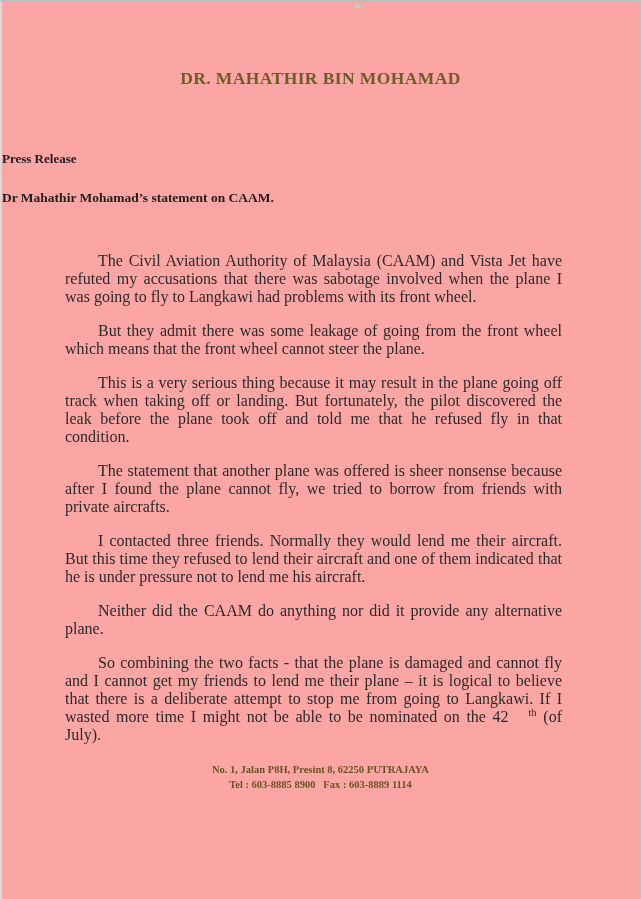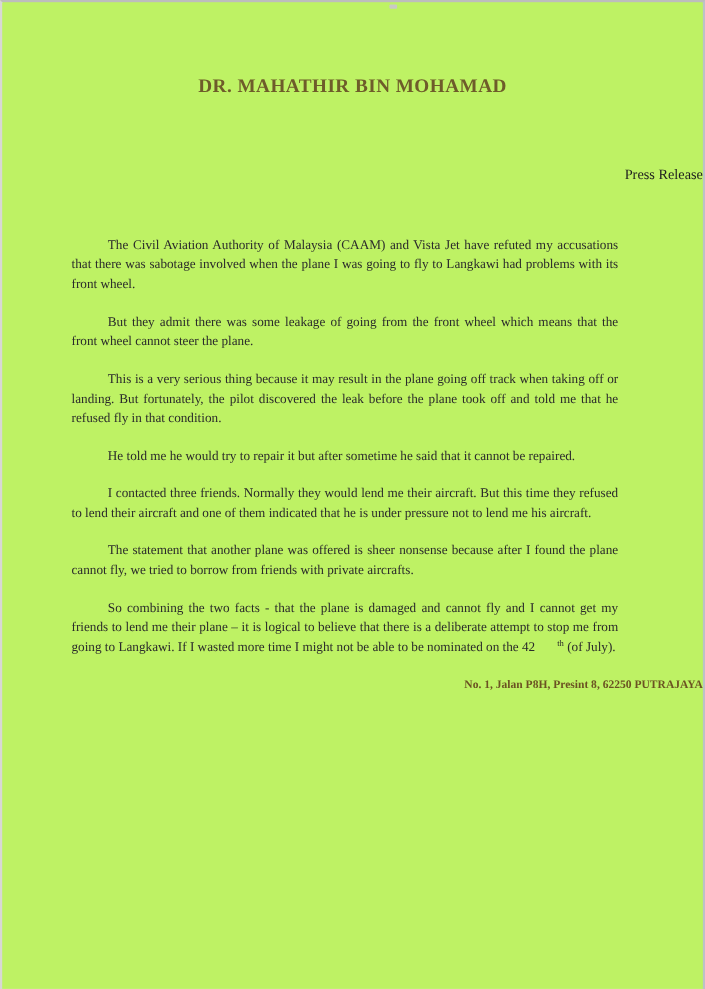--- a/index.html
+++ b/index.html
@@ -5,21 +5,21 @@
   html, body {
     margin: 0;
     padding: 0;
     background: #e9e9e9;
   }
   .scan-page {
     position: relative;
     width: 641px;
     height: 899px;
     box-sizing: border-box;
-    background: #bef264;
+    background: #fca5a5;
     border-top: 2px solid #bdbdbd;
     border-left: 2px solid #d8d8d4;
     border-right: 2px solid #bcc2c8;
     font-family: "Liberation Serif", "DejaVu Serif", serif;
     color: #2b2b2b;
     overflow: hidden;
   }
   .scan-speck {
     position: absolute;
     top: 2px;
@@ -31,78 +31,80 @@
   }
   .letterhead-title {
     margin: 66px 0 0 0;
     text-align: center;
     font-size: 17.5px;
     font-weight: bold;
     letter-spacing: 0.4px;
     color: #6e5c2a;
   }
   .subtitle {
-    text-align: right;
-    font-weight: normal;
+    text-align: left;
+    font-weight: bold;
     color: #1e1e1e;
   }
   .subtitle-press {
     margin-top: 62px;
     font-size: 13px;
   }
   .subtitle-statement {
     margin-top: 23px;
     font-size: 13.5px;
   }
   .letter-body {
     margin: 46px 0 0 0;
     padding: 0 77px 0 63px;
-    font-size: 12px;
+    font-size: 16px;
     line-height: 18px;
     text-align: justify;
   }
   .letter-body p {
     margin: 0 0 16px 0;
     text-indent: 33px;
   }
   .letter-body sup {
     font-size: 0.65em;
     line-height: 0;
     vertical-align: super;
     padding-left: 20px;
   }
   .letter-footer {
     margin-top: 18px;
-    text-align: right;
+    text-align: center;
     font-weight: bold;
     font-size: 10.5px;
     line-height: 15px;
     color: #6b5222;
   }
   .letter-footer .pre {
     white-space: pre;
   }
 </style>
 </head>
 <body>
 
 <div class="scan-page">
   <div class="scan-speck"></div>
 
   <h1 class="letterhead-title">DR. MAHATHIR BIN MOHAMAD</h1>
 
   <div class="subtitle subtitle-press">Press Release</div>
 
+  <div class="subtitle subtitle-statement">Dr Mahathir Mohamad’s statement on CAAM.</div>
 
   <main class="letter-body">
     <p>The Civil Aviation Authority of Malaysia (CAAM) and Vista Jet have refuted my accusations that there was sabotage involved when the plane I was going to fly to Langkawi had problems with its front wheel.</p>
     <p>But they admit there was some leakage of going from the front wheel which means that the front wheel cannot steer the plane.</p>
     <p>This is a very serious thing because it may result in the plane going off track when taking off or landing. But fortunately, the pilot discovered the leak before the plane took off and told me that he refused fly in that condition.</p>
-    <p>He told me he would try to repair it but after sometime he said that it cannot be repaired.</p>
+    <p>The statement that another plane was offered is sheer nonsense because after I found the plane cannot fly, we tried to borrow from friends with private aircrafts.</p>
     <p>I contacted three friends. Normally they would lend me their aircraft. But this time they refused to lend their aircraft and one of them indicated that he is under pressure not to lend me his aircraft.</p>
-    <p>The statement that another plane was offered is sheer nonsense because after I found the plane cannot fly, we tried to borrow from friends with private aircrafts.</p>
+    <p>Neither did the CAAM do anything nor did it provide any alternative plane.</p>
     <p><span>So combining the two facts - that the plane is damaged and cannot fly and I cannot get my friends to lend me their plane – it is logical to believe that there is a deliberate attempt to stop me from going to Langkawi. If I wasted more time I might not be able to be nominated on the 42</span><sup>th</sup><span> (of July).</span></p>
   </main>
 
   <footer class="letter-footer">
     <div>No. 1, Jalan P8H, Presint 8, 62250 PUTRAJAYA</div>
+    <div class="pre">Tel : 603-8885 8900   Fax : 603-8889 1114</div>
   </footer>
 </div>
 
 </body></html>

